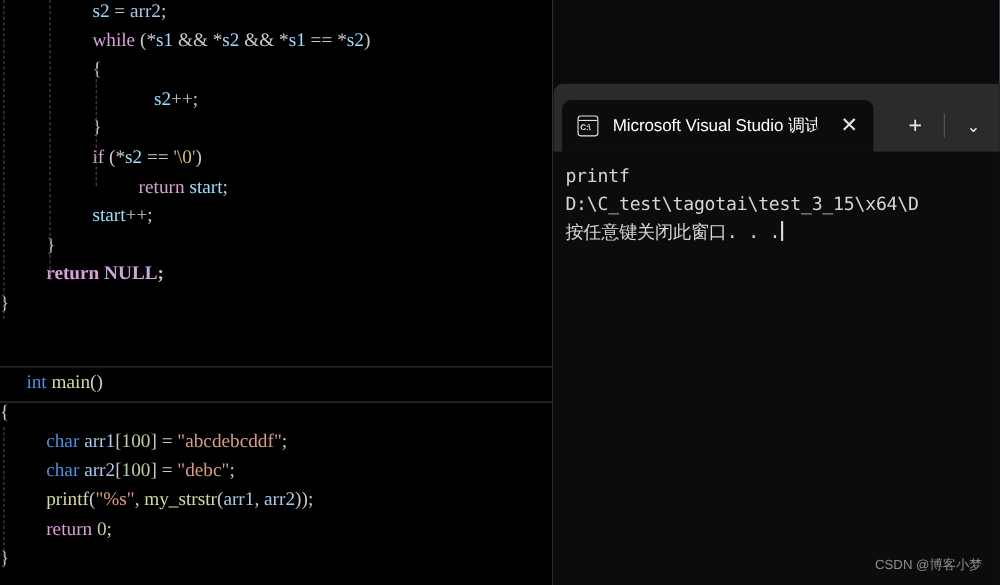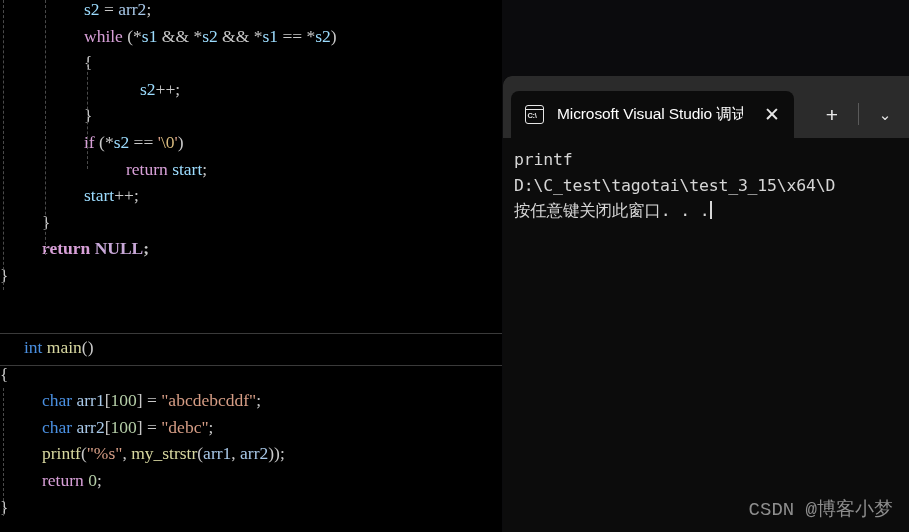--- a/index.html
+++ b/index.html
@@ -206,22 +206,22 @@
     background: #d6d6d6;
     vertical-align: -3px;
     margin-left: 1px;
   }
 
   
   #watermark {
     position: absolute;
     right: 16px;
     bottom: 10px;
-    font-family: Liberation Mono, monospace;
-    font-size: 19px;
+    font-family: Liberation Sans, sans-serif;
+    font-size: 12px;
     color: #8e8e8e;
     white-space: nowrap;
   }
 </style>
 </head>
 <body>
 
 <div id="screen">
 
   <div id="editor">

